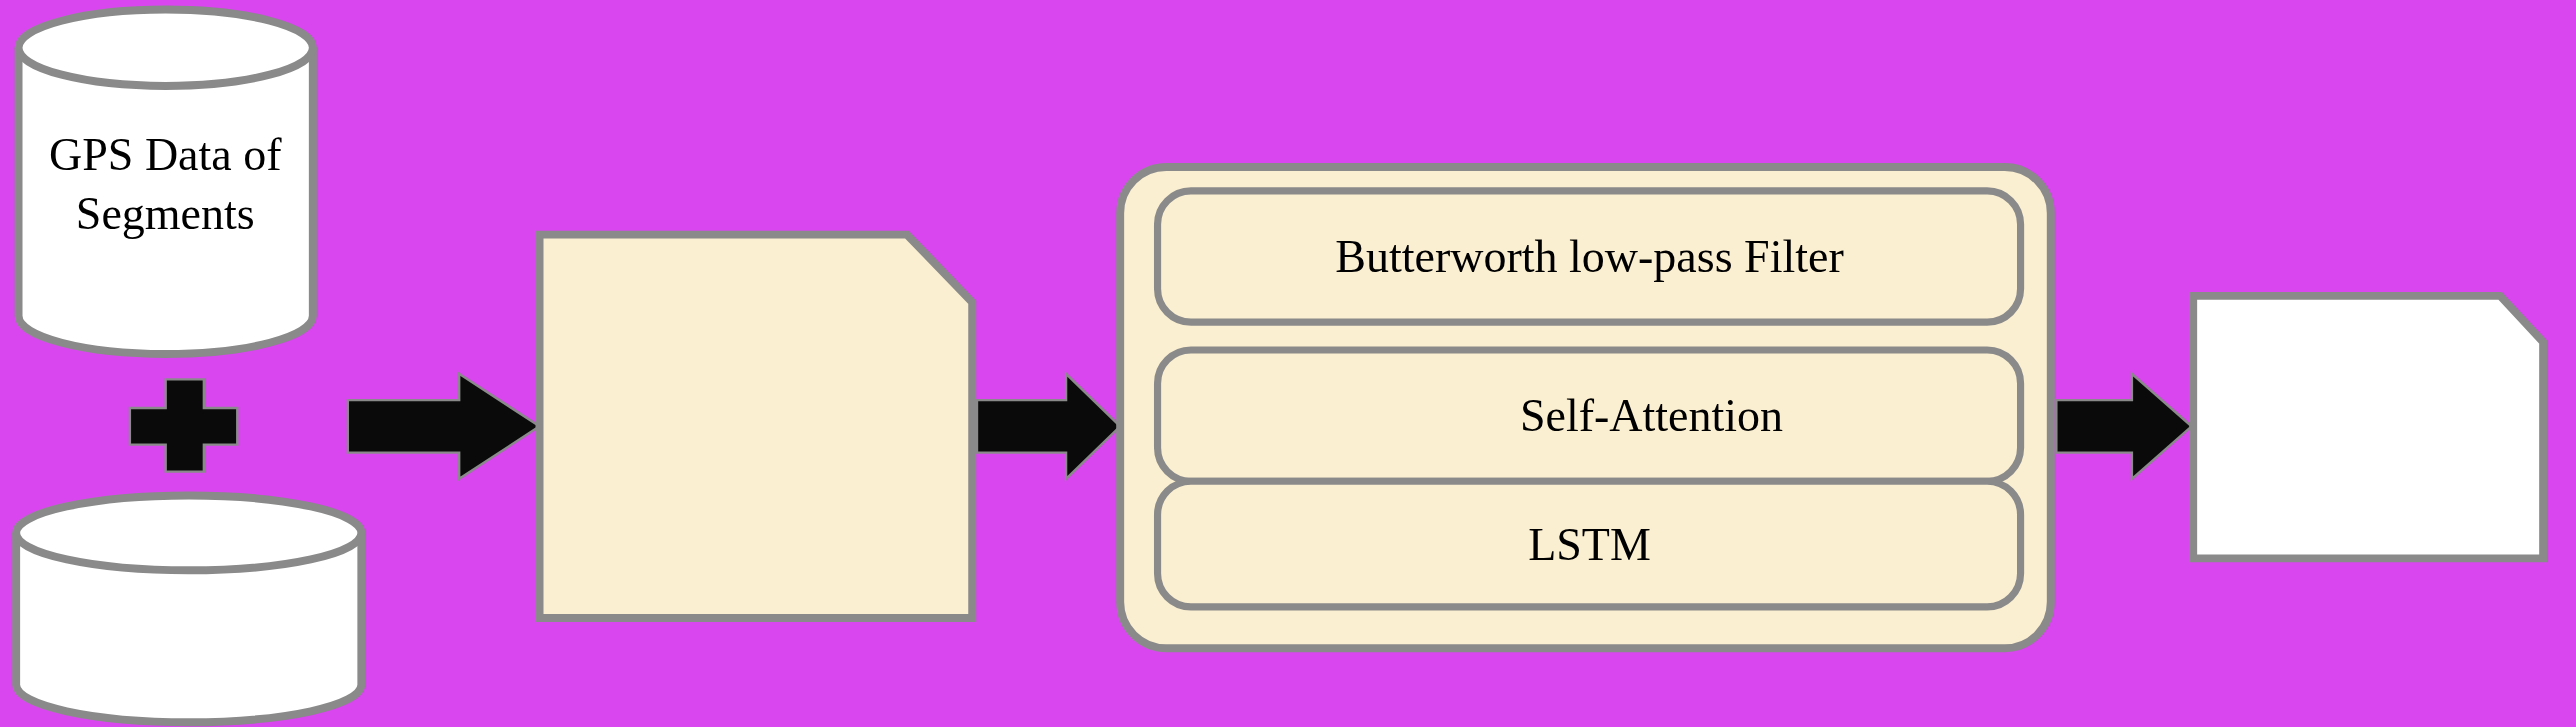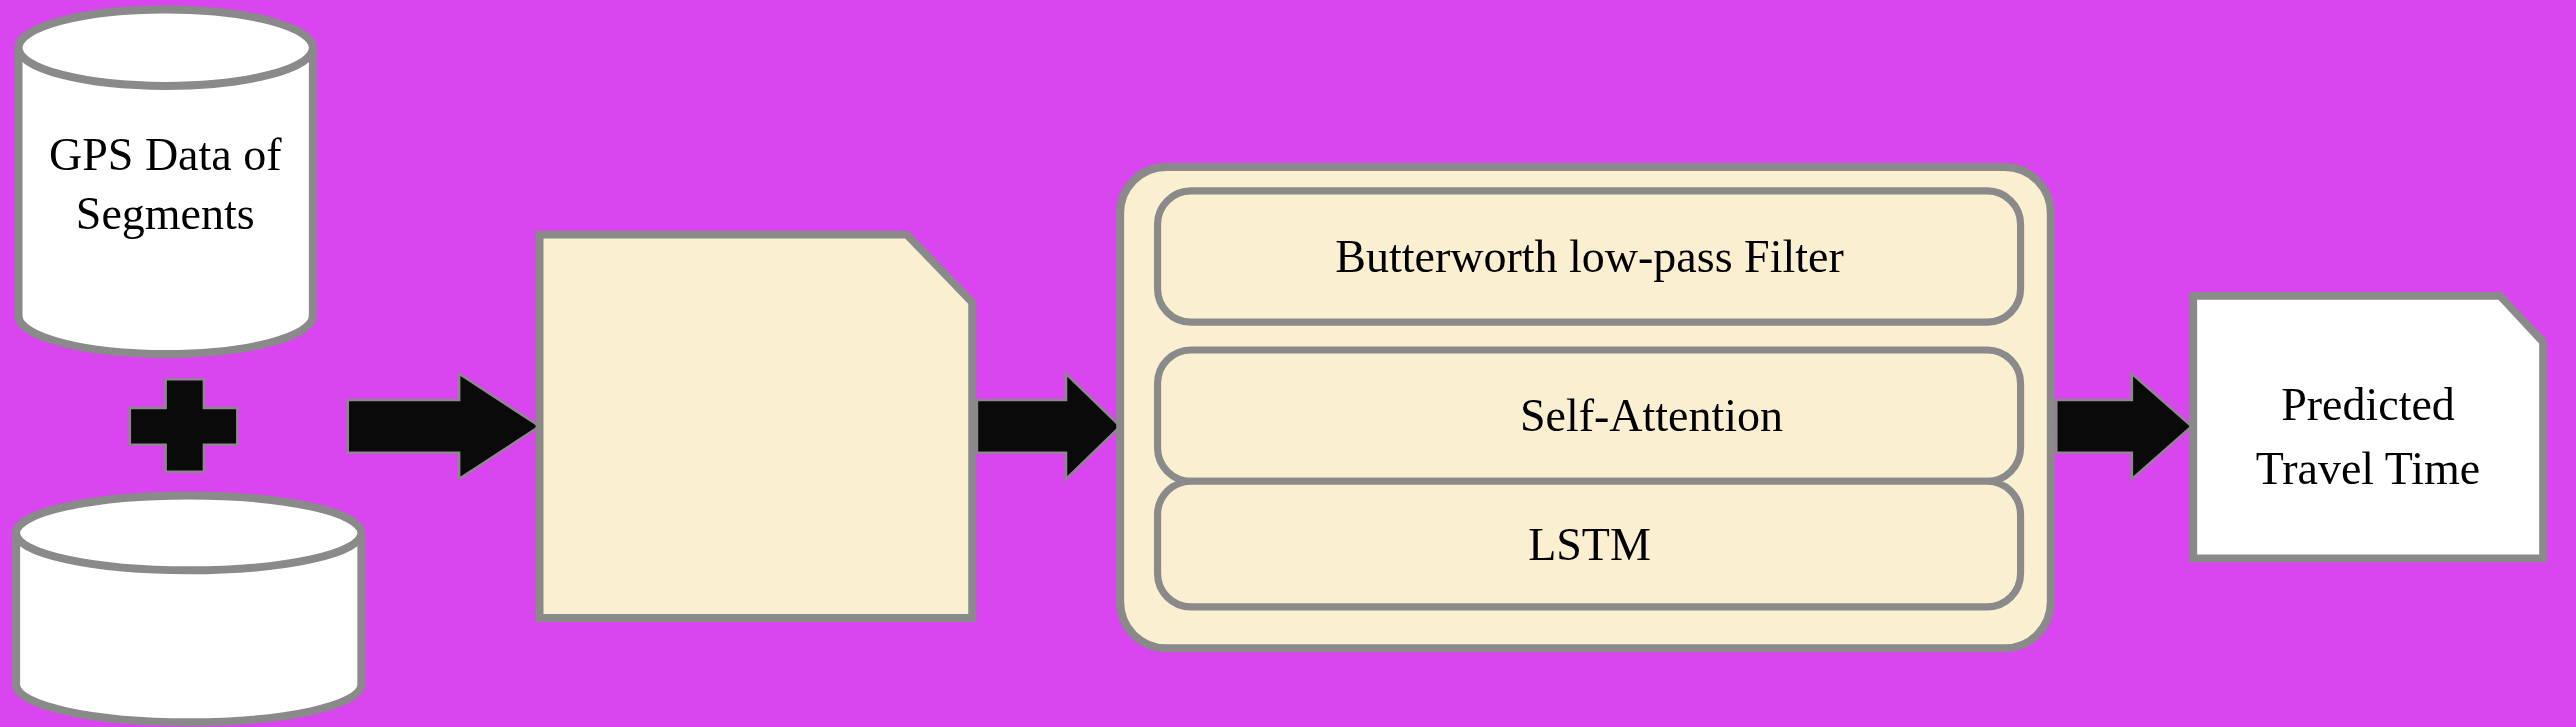--- a/index.html
+++ b/index.html
@@ -94,19 +94,15 @@
   </div>
 
   <div class="label" style="left:1220px; top:350px; width:863px; height:131px;">
     <span class="line">Self-Attention</span>
   </div>
 
   <div class="label" style="left:1158px; top:481px; width:863px; height:126px;">
     <span class="line">LSTM</span>
   </div>
 
-  <div class="label lh80" style="left:2193px; top:302px; width:350px; height:269px;">
-    <span class="line">Predicted</span>
-    <span class="line">Travel Time</span>
-  </div>
 
 </div>
 
 
 </body></html>

